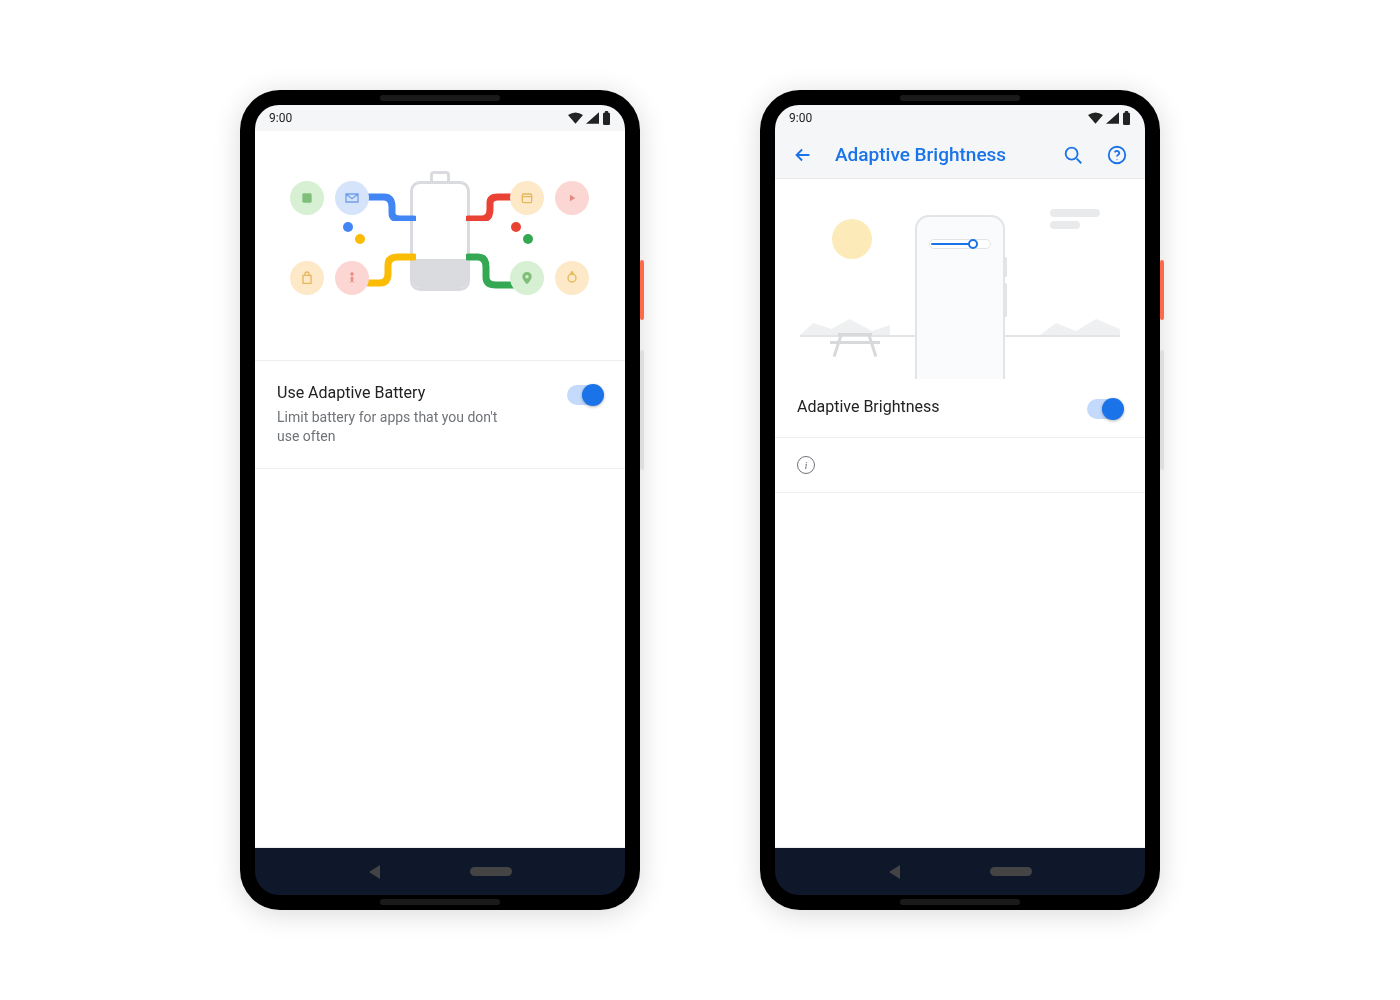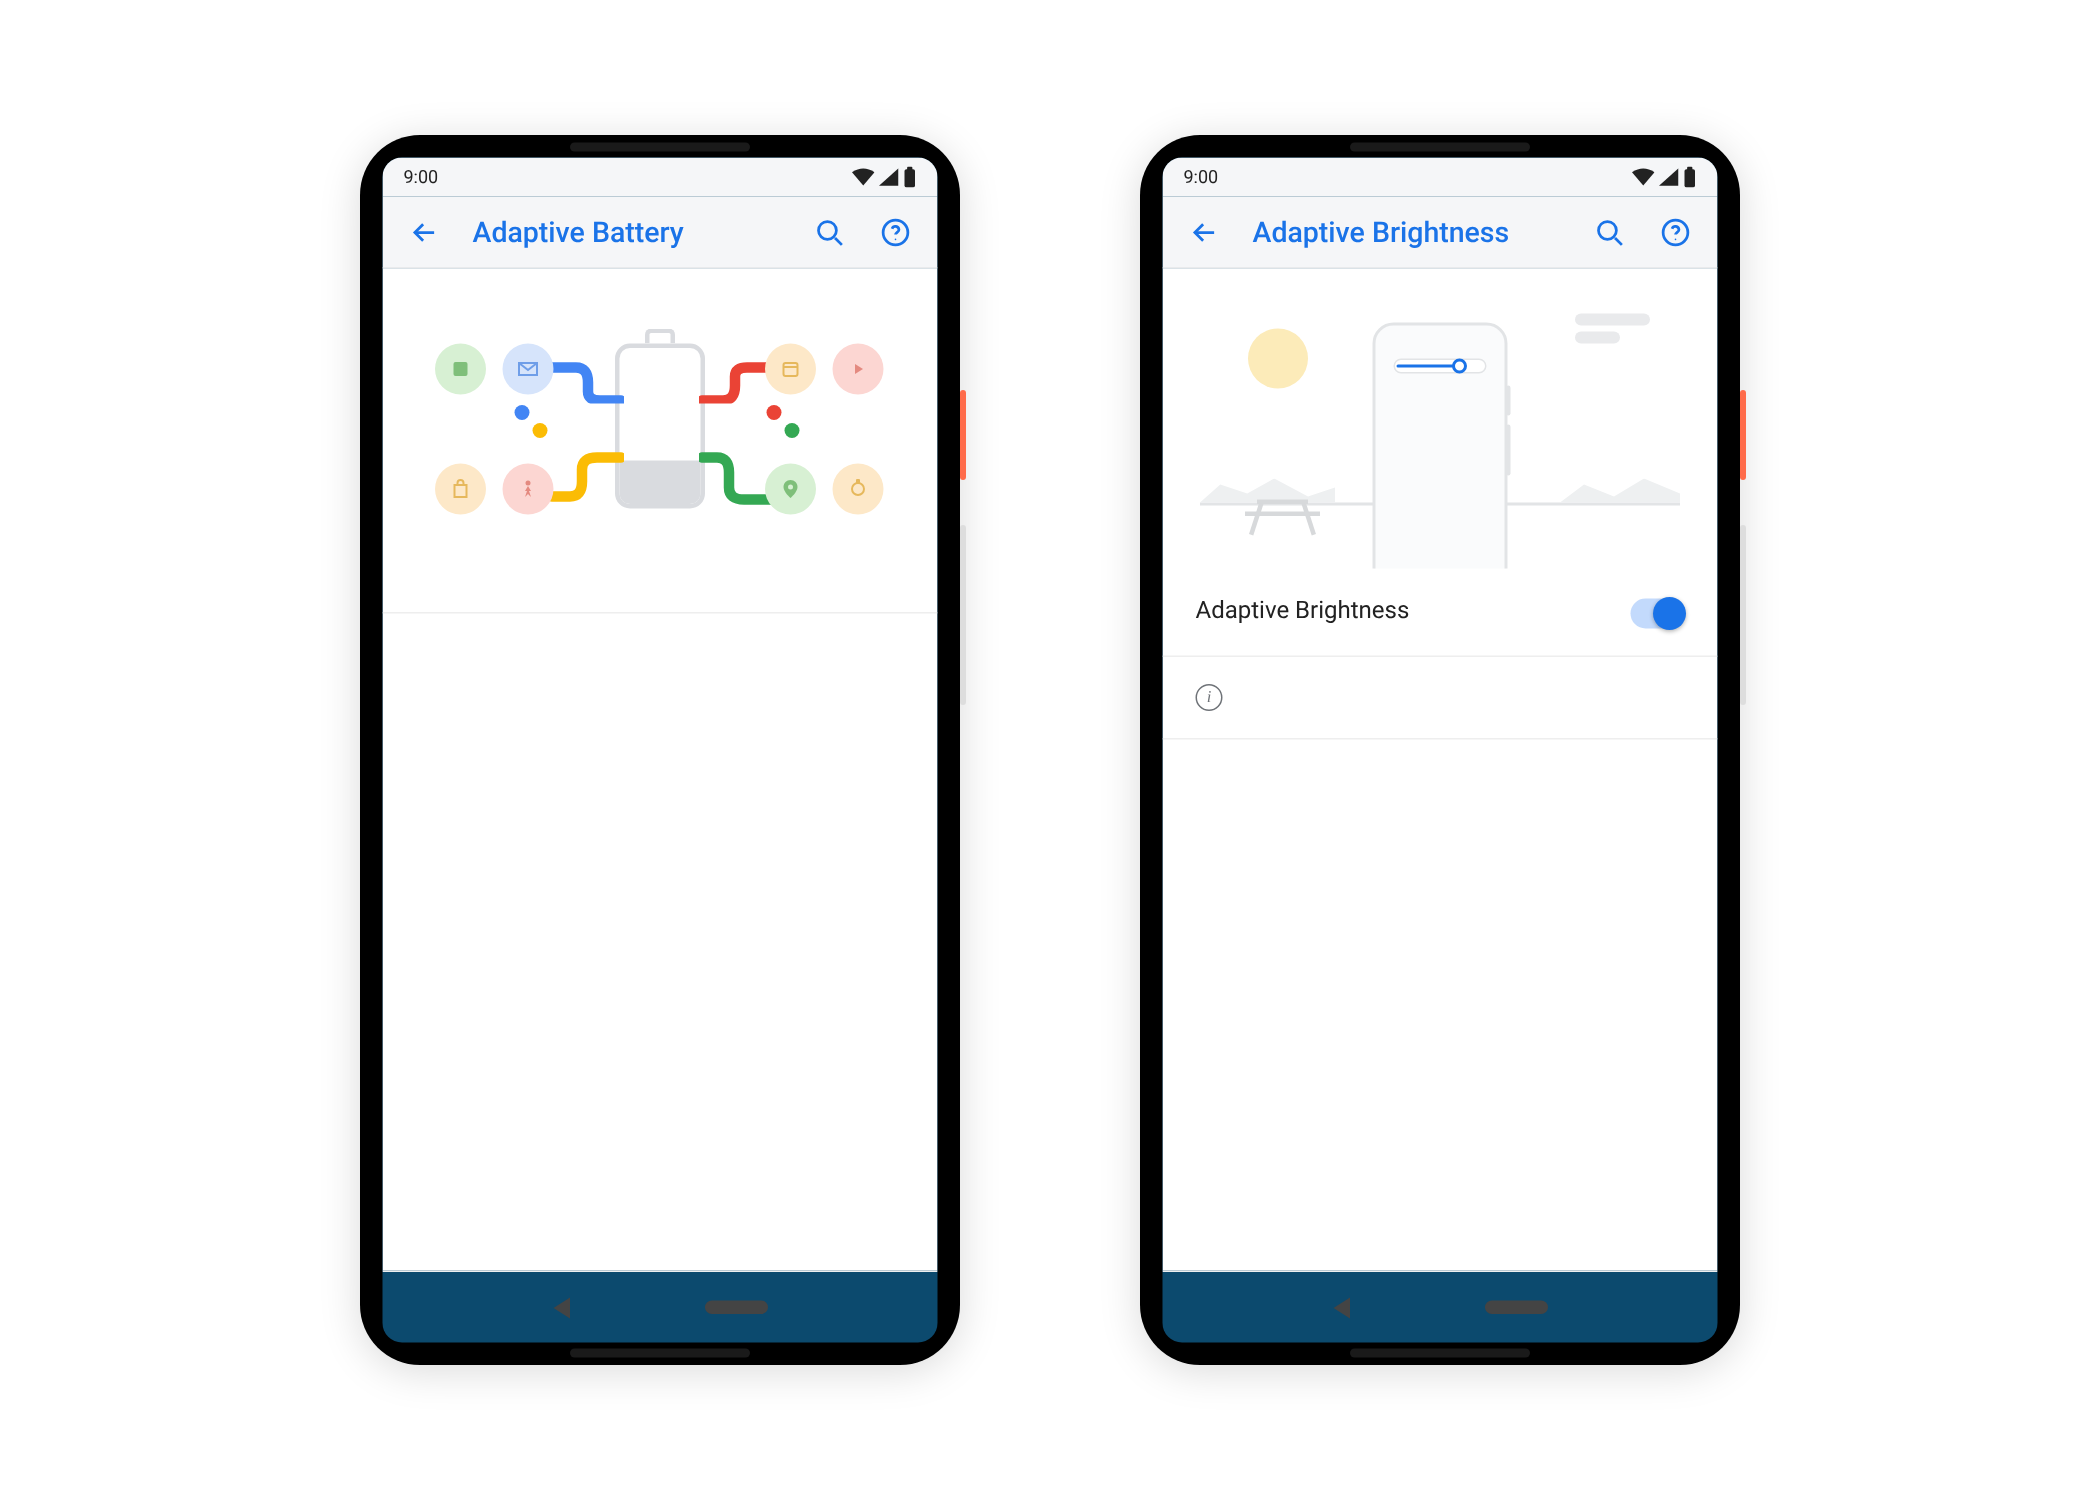--- a/index.html
+++ b/index.html
@@ -50,22 +50,22 @@
     height: 6px;
     background: #1a1a1a;
     border-radius: 3px;
   }
   .phone .earpiece-top { top: 5px; }
   .phone .earpiece-bottom { bottom: 5px; }
 
   .screen {
     width: 100%;
     height: 100%;
-    background: #0c4a6e;
-    border-radius: 13px;
+    background: #0f172a;
+    border-radius: 24px;
     overflow: hidden;
     display: flex;
     flex-direction: column;
     position: relative;
   }
 
   
   .status-bar {
     height: 26px;
     background: #f5f6f8;
@@ -273,42 +273,20 @@
         <svg width="13" height="12" viewBox="0 0 20 18">
             <path fill="#222" d="M0 18 L20 18 L20 0 Z"></path>
           </svg>
         <svg width="9" height="14" viewBox="0 0 10 16">
             <rect x="1" y="2" width="8" height="14" rx="1.5" fill="#222"></rect>
             <rect x="3" y="0" width="4" height="3" rx="1" fill="#222"></rect>
           </svg>
       </span>
     </div>
 
-    <div class="app-bar">
-      <span class="icon-btn">
-        <svg width="22" height="22" viewBox="0 0 24 24">
-            <path d="M19 12H5"></path>
-            <path d="M11 6l-6 6 6 6"></path>
-          </svg>
-      </span>
-      <span class="title">Adaptive Battery</span>
-      <span class="icon-btn">
-        <svg width="22" height="22" viewBox="0 0 24 24">
-            <circle cx="10.5" cy="10.5" r="6.5"></circle>
-            <path d="M21 21l-5-5"></path>
-          </svg>
-      </span>
-      <span class="icon-btn">
-        <svg width="22" height="22" viewBox="0 0 24 24">
-            <circle cx="12" cy="12" r="9"></circle>
-            <path d="M9.5 9.2a2.6 2.6 0 0 1 5 .8c0 1.7-2.5 2-2.5 3.5"></path>
-            <circle cx="12" cy="17" r=".6" fill="#1a73e8" stroke="none"></circle>
-          </svg>
-      </span>
-    </div>
 
     <div class="content">
 
       <div class="hero">
         <div class="hero-battery">
 
           <div class="batt-tip"></div>
           <div class="batt-body"></div>
           <div class="batt-fill"></div>
 
@@ -373,20 +351,27 @@
             </div>
           <div class="app-dot d8">
               <svg viewBox="0 0 24 24">
                 <circle cx="12" cy="12" r="6" fill="none" stroke="#e6b85c" stroke-width="2"></circle>
                 <rect x="10" y="2" width="4" height="5" rx="1" fill="#e6b85c"></rect>
               </svg>
             </div>
         </div>
       </div>
 
+      <div class="setting-row">
+        <div class="text">
+          <div class="label">Use Adaptive Battery</div>
+          <div class="sub">Limit battery for apps that you don't use often</div>
+        </div>
+        <div class="toggle"></div>
+      </div>
 
     </div>
 
     <div class="nav-bar">
       <div class="nav-back-tri"></div>
       <div class="nav-pill"></div>
     </div>
 
   </div>
 </div>

